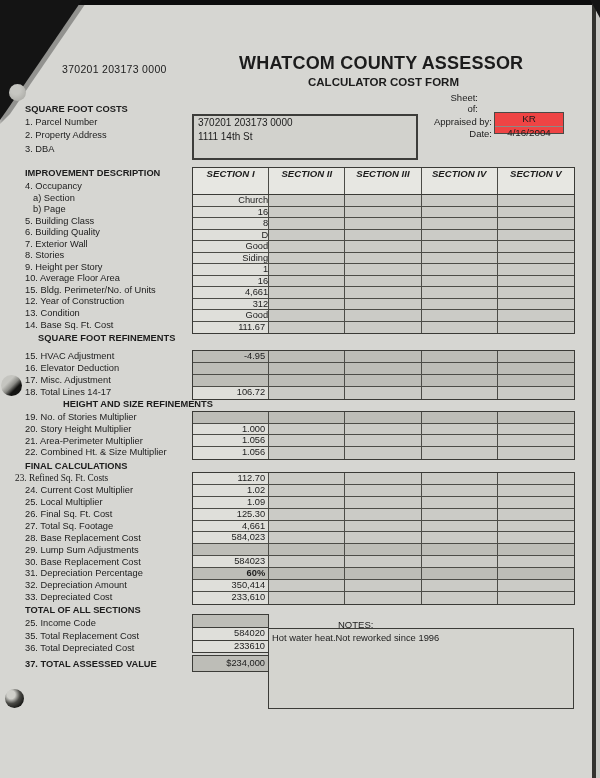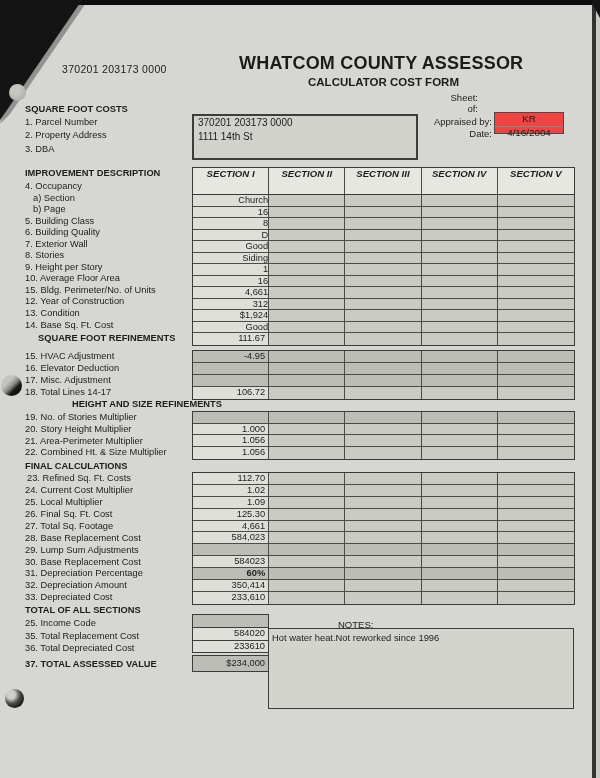--- a/index.html
+++ b/index.html
@@ -172,27 +172,20 @@
         <div class="tc c-mid" style="line-height: 10.04px;"></div>
       </div>
       <div class="trow" style="height: 11.54px;">
         <div class="tc c-light v-center" style="line-height: 10.04px;">312</div>
         <div class="tc c-mid" style="line-height: 10.04px;"></div>
         <div class="tc c-mid" style="line-height: 10.04px;"></div>
         <div class="tc c-mid" style="line-height: 10.04px;"></div>
         <div class="tc c-mid" style="line-height: 10.04px;"></div>
       </div>
       <div class="trow" style="height: 11.54px;">
-        <div class="tc c-light v-center" style="line-height: 10.04px;">$1,924</div>
-        <div class="tc c-mid" style="line-height: 10.04px;"></div>
-        <div class="tc c-mid" style="line-height: 10.04px;"></div>
-        <div class="tc c-mid" style="line-height: 10.04px;"></div>
-        <div class="tc c-mid" style="line-height: 10.04px;"></div>
-      </div>
-      <div class="trow" style="height: 11.54px;">
         <div class="tc c-light v-center" style="line-height: 10.04px;">Good</div>
         <div class="tc c-mid" style="line-height: 10.04px;"></div>
         <div class="tc c-mid" style="line-height: 10.04px;"></div>
         <div class="tc c-mid" style="line-height: 10.04px;"></div>
         <div class="tc c-mid" style="line-height: 10.04px;"></div>
       </div>
       <div class="trow" style="height: 11.54px;">
         <div class="tc c-light v-right" style="line-height: 10.04px;">111.67</div>
         <div class="tc c-mid" style="line-height: 10.04px;"></div>
         <div class="tc c-mid" style="line-height: 10.04px;"></div>
@@ -241,21 +234,21 @@
         <div class="tc c-mid" style="line-height: 10.4px;"></div>
         <div class="tc c-mid" style="line-height: 10.4px;"></div>
         <div class="tc c-mid" style="line-height: 10.4px;"></div>
         <div class="tc c-mid" style="line-height: 10.4px;"></div>
       </div>
     </div>
     <div class="abs lab" style="left: 25px; top: 351.2px;">15. HVAC Adjustment</div>
     <div class="abs lab" style="left: 25px; top: 363.1px;">16. Elevator Deduction</div>
     <div class="abs lab" style="left: 25px; top: 375px;">17. Misc. Adjustment</div>
     <div class="abs lab" style="left: 25px; top: 386.9px;">18. Total Lines 14-17</div>
-    <div class="abs lab lab-b" style="left: 34px; top: 399px; padding-left: 38px;">HEIGHT AND SIZE REFINEMENTS</div>
+    <div class="abs lab lab-b" style="left: 25px; top: 399px; padding-left: 38px;">HEIGHT AND SIZE REFINEMENTS</div>
     <div class="abs tbl" style="top: 411px;">
       <div class="trow" style="height: 11.7px;">
         <div class="tc c-shade" style="line-height: 10.2px;"></div>
         <div class="tc c-shade" style="line-height: 10.2px;"></div>
         <div class="tc c-shade" style="line-height: 10.2px;"></div>
         <div class="tc c-shade" style="line-height: 10.2px;"></div>
         <div class="tc c-shade" style="line-height: 10.2px;"></div>
       </div>
       <div class="trow" style="height: 11.7px;">
         <div class="tc c-light v-right" style="line-height: 10.2px;">1.000</div>
@@ -356,21 +349,21 @@
         <div class="tc c-mid" style="line-height: 10.4px;"></div>
       </div>
       <div class="trow" style="height: 11.9px;">
         <div class="tc c-light v-right" style="line-height: 10.4px;">233,610</div>
         <div class="tc c-mid" style="line-height: 10.4px;"></div>
         <div class="tc c-mid" style="line-height: 10.4px;"></div>
         <div class="tc c-mid" style="line-height: 10.4px;"></div>
         <div class="tc c-mid" style="line-height: 10.4px;"></div>
       </div>
     </div>
-    <div class="abs lab" style="left: 27px; top: 473.2px;">23. Refined Sq. Ft. Costs</div>
+    <div class="abs lab" style="left: 15px; top: 473.2px; font-family: Liberation Serif, serif;">23. Refined Sq. Ft. Costs</div>
     <div class="abs lab" style="left: 25px; top: 485.1px;">24. Current Cost Multiplier</div>
     <div class="abs lab" style="left: 25px; top: 497px;">25. Local Multiplier</div>
     <div class="abs lab" style="left: 25px; top: 508.9px;">26. Final Sq. Ft. Cost</div>
     <div class="abs lab" style="left: 25px; top: 520.8px;">27. Total Sq. Footage</div>
     <div class="abs lab" style="left: 25px; top: 532.7px;">28. Base Replacement Cost</div>
     <div class="abs lab" style="left: 25px; top: 544.6px;">29. Lump Sum Adjustments</div>
     <div class="abs lab" style="left: 25px; top: 556.5px;">30. Base Replacement Cost</div>
     <div class="abs lab" style="left: 25px; top: 568.4px;">31. Depreciation Percentage</div>
     <div class="abs lab" style="left: 25px; top: 580.3px;">32. Depreciation Amount</div>
     <div class="abs lab" style="left: 25px; top: 592.2px;">33. Depreciated Cost</div>

